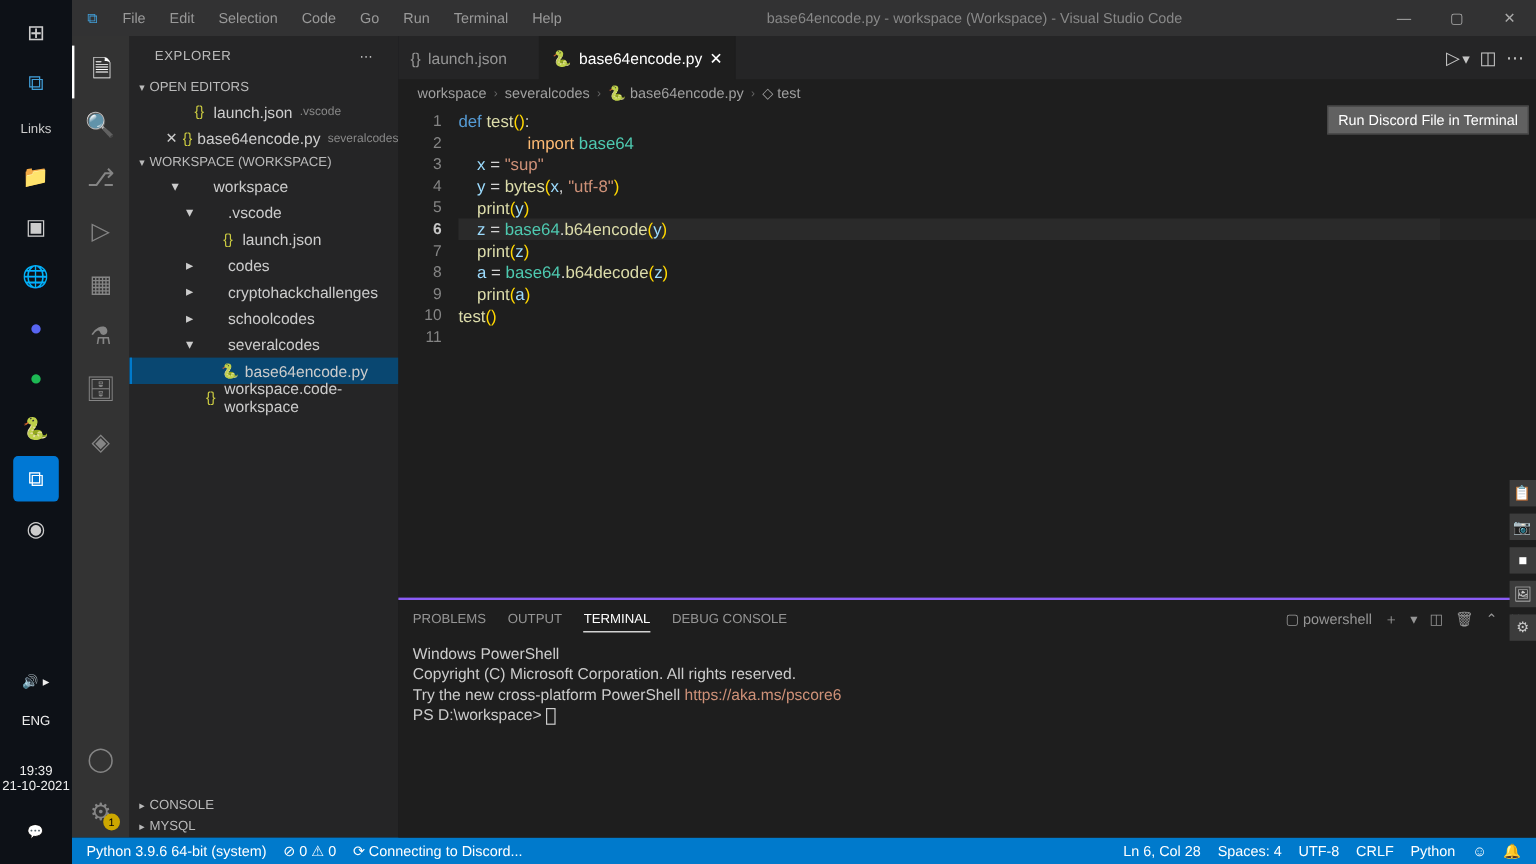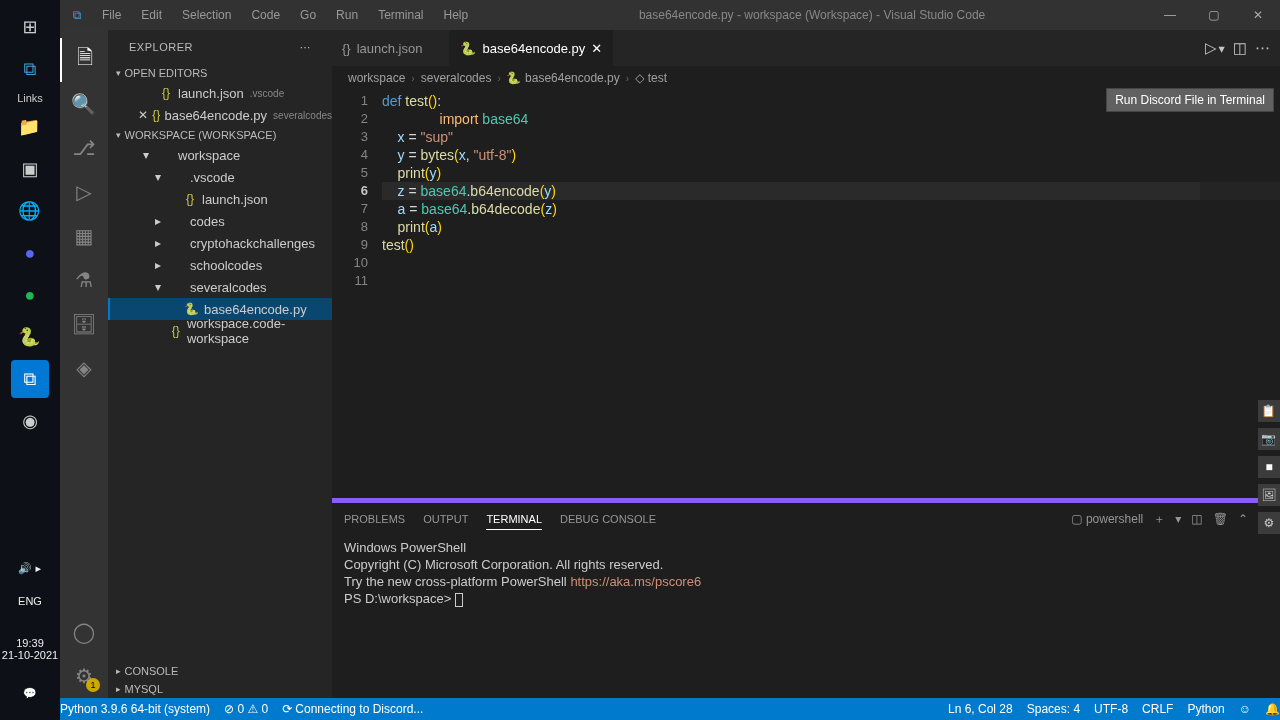--- a/index.html
+++ b/index.html
@@ -1,19 +1,19 @@
 <!DOCTYPE html>
 <html><head>
 <meta charset="utf-8">
 <style>
 * { margin:0; padding:0; box-sizing:border-box; font-family:'Segoe UI',sans-serif; }
 body { width:1280px; height:720px; background:#1e1e1e; color:#ccc; overflow:hidden; display:flex; }
 .win-taskbar { width:60px; height:100%; background:#0d1117; display:flex; flex-direction:column; align-items:center; padding-top:6px; }
 .win-taskbar .tb { width:38px; height:38px; margin:2px 0; border-radius:4px; display:flex; align-items:center; justify-content:center; font-size:18px; cursor:pointer; }
-.tb-links { font-size:11px; color:#ccc; margin:2px 0; }
+.tb-links { font-size:11px; color:#ccc; margin:12px 0; }
 .tb-clock { margin-top:auto; text-align:center; font-size:11px; color:#eee; padding:4px 0 20px; }
 .vscode { flex:1; display:flex; flex-direction:column; background:#1e1e1e; }
 .titlebar { height:30px; background:#323233; display:flex; align-items:center; font-size:12px; color:#999; }
 .titlebar .vsc-logo { width:34px; text-align:center; color:#419fd9; }
 .menu { display:flex; gap:4px; }
 .menu span { padding:4px 8px; cursor:pointer; }
 .title-center { flex:1; text-align:center; color:#888; }
 .win-ctrl { display:flex; }
 .win-ctrl span { width:44px; text-align:center; cursor:pointer; color:#aaa; }
 .main { flex:1; display:flex; overflow:hidden; }
@@ -51,30 +51,30 @@
 .breadcrumb .bc-chev { color:#666; font-size:10px; }
 .code { flex:1; display:flex; font-family:Consolas,monospace; font-size:14px; line-height:18px; overflow:hidden; position:relative; }
 .gutter { width:50px; text-align:right; color:#858585; padding:2px 14px 0 0; font-size:13px; }
 .gutter div { height:18px; }
 .gutter .cur { color:#c6c6c6; font-weight:bold; }
 .codebody { flex:1; padding-top:2px; }
 .codebody div { height:18px; white-space:pre; }
 .codebody .hl { background:#2a2a2a; }
 .kw { color:#fdba74;padding-left:42px; } .kw2 { color:#569cd6; } .fn { color:#dcdcaa; } .str { color:#ce9178; } .var { color:#9cdcfe; } .cls { color:#4ec9b0; } .pn { color:#d4d4d4; } .br { color:#ffd700; }
 .minimap { position:absolute; right:0; top:0; width:80px; height:100%; background:#1e1e1e; opacity:0.5; }
-.panel { height:200px; border-top:5px solid #8b5cf6; display:flex; flex-direction:column; background:#1e1e1e; }
+.panel { height:200px; border-top:2px solid #8b5cf6; display:flex; flex-direction:column; background:#1e1e1e; }
 .panel-tabs { height:32px; display:flex; align-items:center; padding:0 12px; gap:18px; font-size:11px; }
 .panel-tabs span { color:#969696; cursor:pointer; padding:4px 0; }
 .panel-tabs span.active { color:#fff; border-bottom:1px solid #fff; }
 .panel-right { margin-left:auto; display:flex; align-items:center; gap:10px; font-size:12px; color:#ccc; }
 .panel-right span { cursor:pointer; }
 .terminal { flex:1; padding:4px 12px; font-family:Consolas,monospace; font-size:13px; color:#ccc; line-height:17px; }
 .psurl { color:#ce9178;margin-top:28px; }
 .cursor-box { display:inline-block; width:8px; height:14px; border:1px solid #ccc; vertical-align:middle; }
-.statusbar { height:22px; background:#007acc; display:flex; align-items:center; font-size:12px; color:#fff; padding:0 0; gap:14px; }
+.statusbar { height:22px; background:#007acc; display:flex; align-items:center; font-size:12px; color:#fff; padding:0 12px; gap:14px; }
 .statusbar .sb-it { cursor:pointer; display:flex; align-items:center; gap:3px; }
 .statusbar .right { margin-left:auto; display:flex; gap:14px; }
 .side-icons { position:absolute; right:0; top:370px; display:flex; flex-direction:column; gap:6px; }
 .side-icons span { width:22px; height:22px; background:#3c3c3c; display:flex; align-items:center; justify-content:center; font-size:12px; cursor:pointer; }
 .si-red { background:#d73a49; color:#fff; }
 </style>
 </head>
 <body>
 
 <div class="win-taskbar">
@@ -210,20 +210,21 @@
             <div>10</div>
             <div>11</div>
           </div>
         <div class="codebody" id="codebody">
             <div><span class="kw2">def</span> <span class="fn">test</span><span class="br">(</span><span class="br">)</span><span class="pn">:</span></div>
             <div>    <span class="kw">import</span> <span class="cls">base64</span></div>
             <div>    <span class="var">x</span> <span class="pn">=</span> <span class="str">"sup"</span></div>
             <div>    <span class="var">y</span> <span class="pn">=</span> <span class="fn">bytes</span><span class="br">(</span><span class="var">x</span><span class="pn">,</span> <span class="str">"utf-8"</span><span class="br">)</span></div>
             <div>    <span class="fn">print</span><span class="br">(</span><span class="var">y</span><span class="br">)</span></div>
             <div class="hl">    <span class="var">z</span> <span class="pn">=</span> <span class="cls">base64</span><span class="pn">.</span><span class="fn">b64encode</span><span class="br">(</span><span class="var">y</span><span class="br">)</span></div>
+            <div>    <span class="fn">print</span><span class="br">(</span><span class="var">z</span><span class="br">)</span></div>
             <div>    <span class="var">a</span> <span class="pn">=</span> <span class="cls">base64</span><span class="pn">.</span><span class="fn">b64decode</span><span class="br">(</span><span class="var">z</span><span class="br">)</span></div>
             <div>    <span class="fn">print</span><span class="br">(</span><span class="var">a</span><span class="br">)</span></div>
             <div><span class="fn">test</span><span class="br">(</span><span class="br">)</span></div>
             <div></div>
           </div>
         <div class="minimap"></div>
       </div>
 
       <div class="side-icons">
         <span>📋</span>

